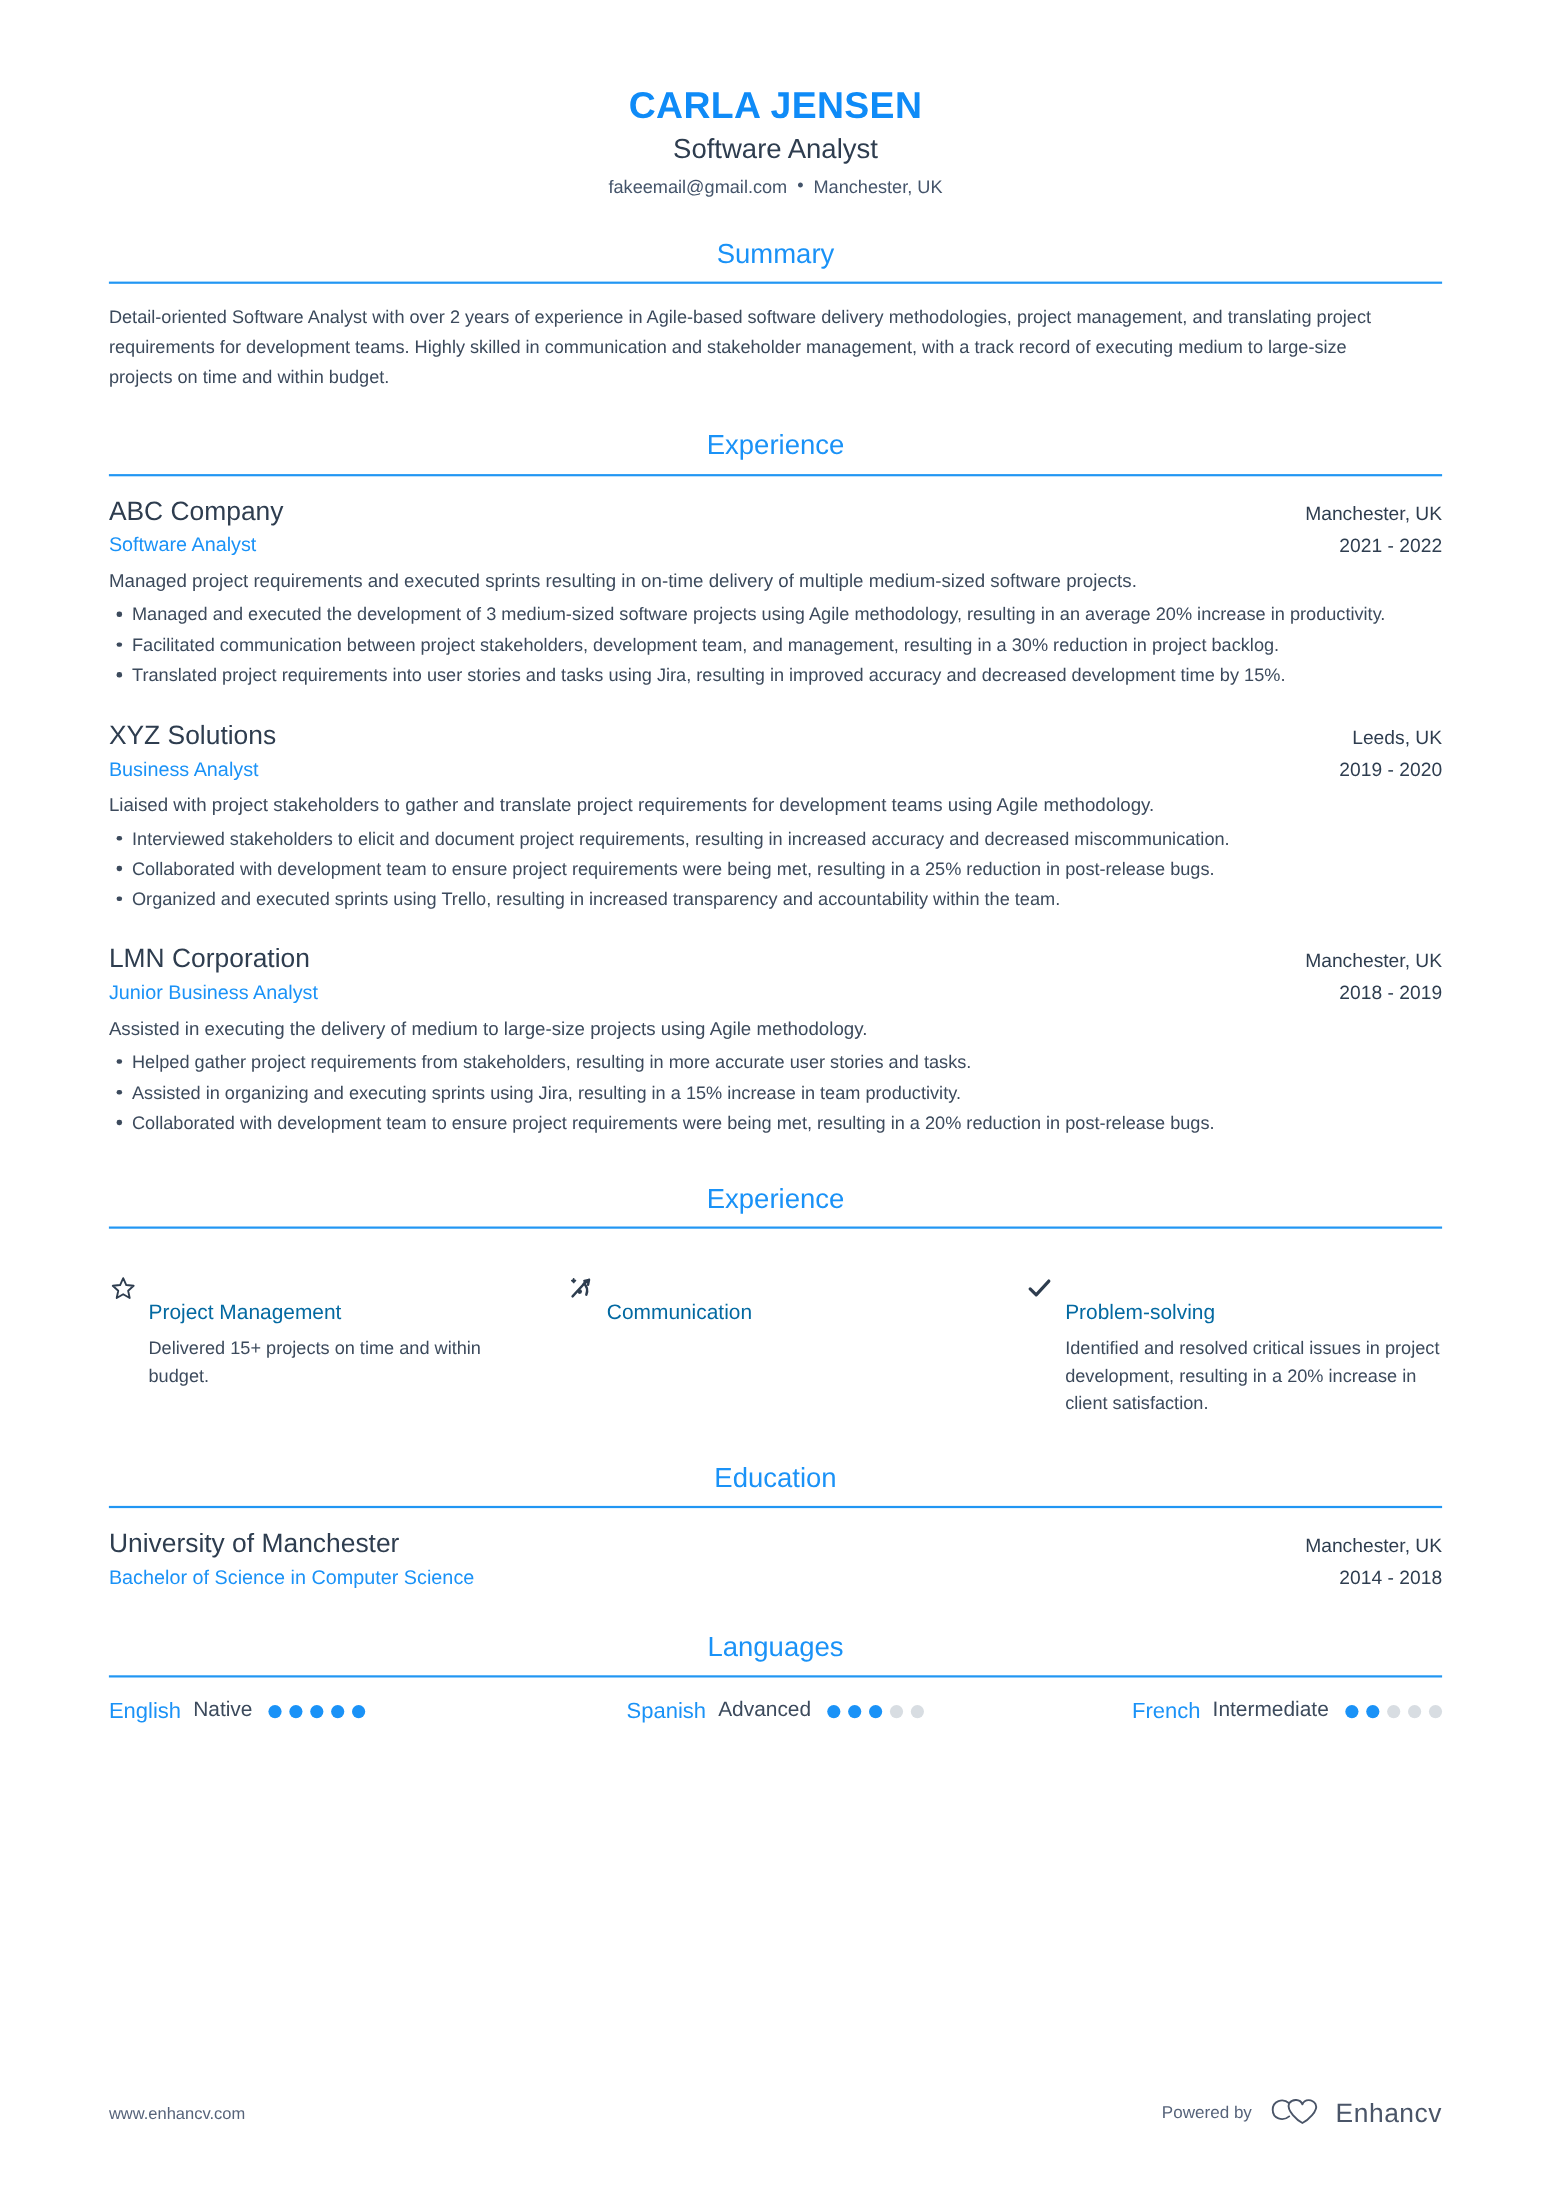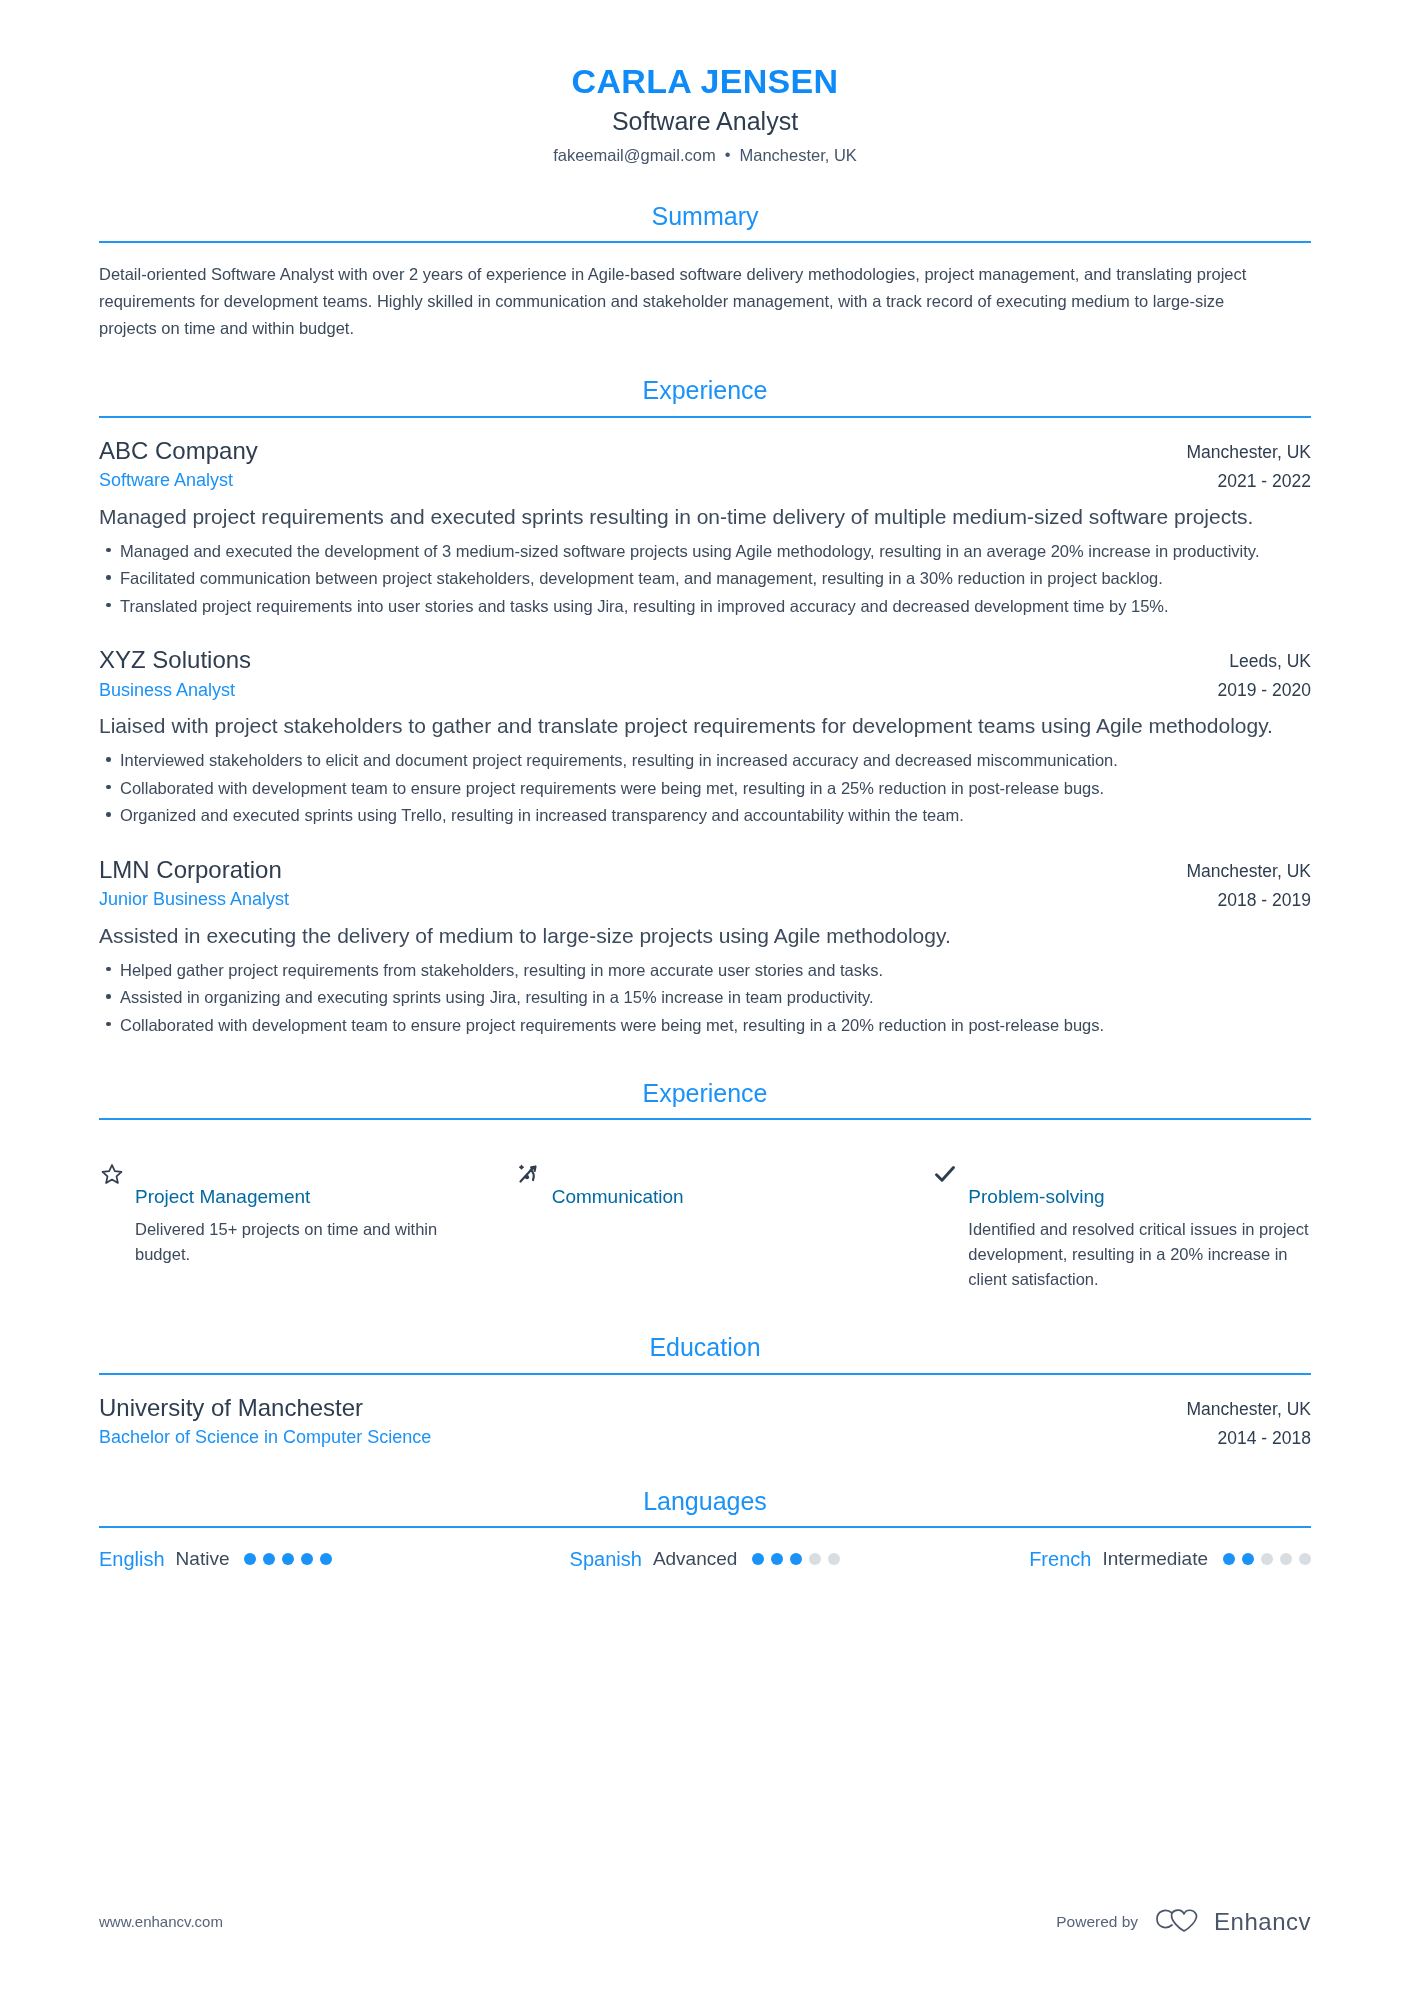--- a/index.html
+++ b/index.html
@@ -14,21 +14,21 @@
     color: #2e3d4f;
     -webkit-font-smoothing: antialiased;
   }
 
   .page {
     position: relative;
     width: 1410px;
     height: 1995px;
     margin: 0 auto;
     background: #ffffff;
-    padding: 0 99px;
+    padding: 15px 99px;
     overflow: hidden;
   }
 
   
   .header {
     text-align: center;
     padding-top: 62px;
   }
   .full-name {
     font-size: 34px;
@@ -119,21 +119,21 @@
     color: #2e3d4f;
     line-height: 1.38;
   }
   .entry-dates {
     font-size: 17.5px;
     color: #2e3d4f;
     line-height: 1.38;
     margin-top: 5px;
   }
   .entry-desc {
-    font-size: 21px;
+    font-size: 17px;
     line-height: 1.55;
     color: #3c4a5c;
     margin: 8px 0 0 0;
   }
   .bullets {
     list-style: none;
     margin: 5px 0 0 0;
     padding: 0;
   }
   .bullets li {

